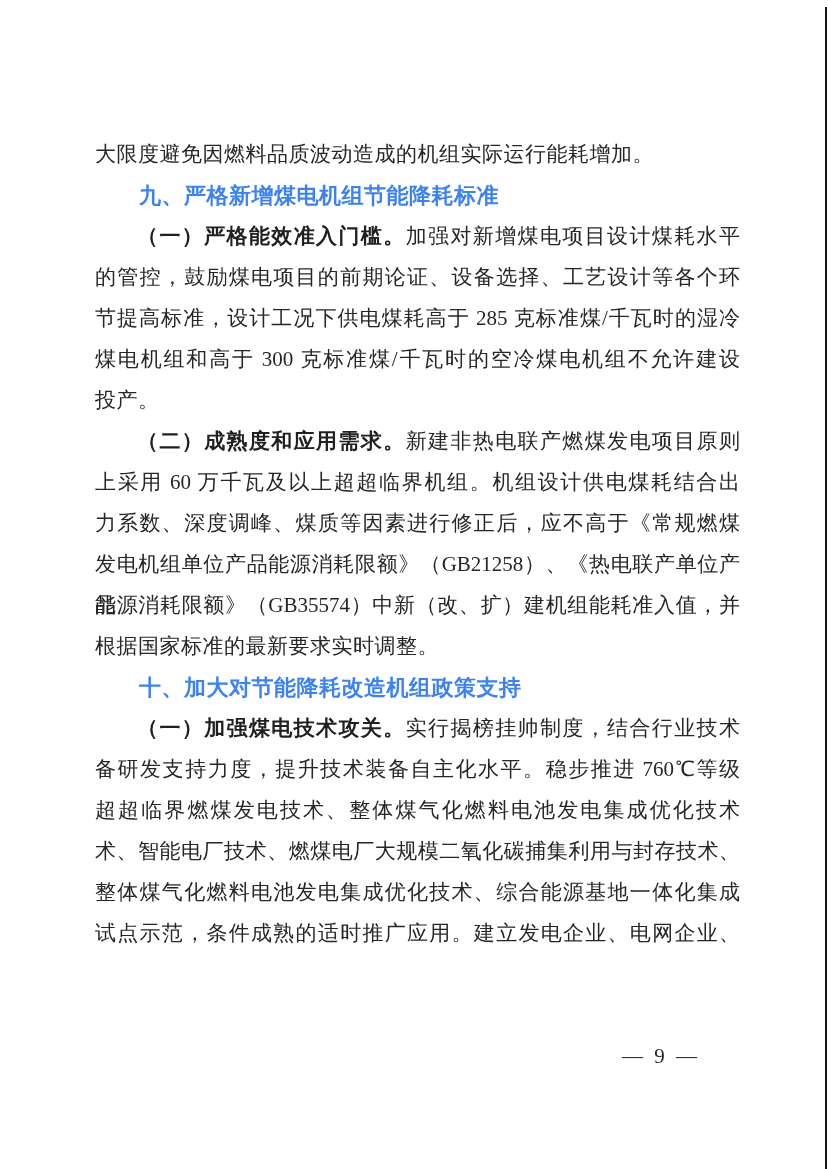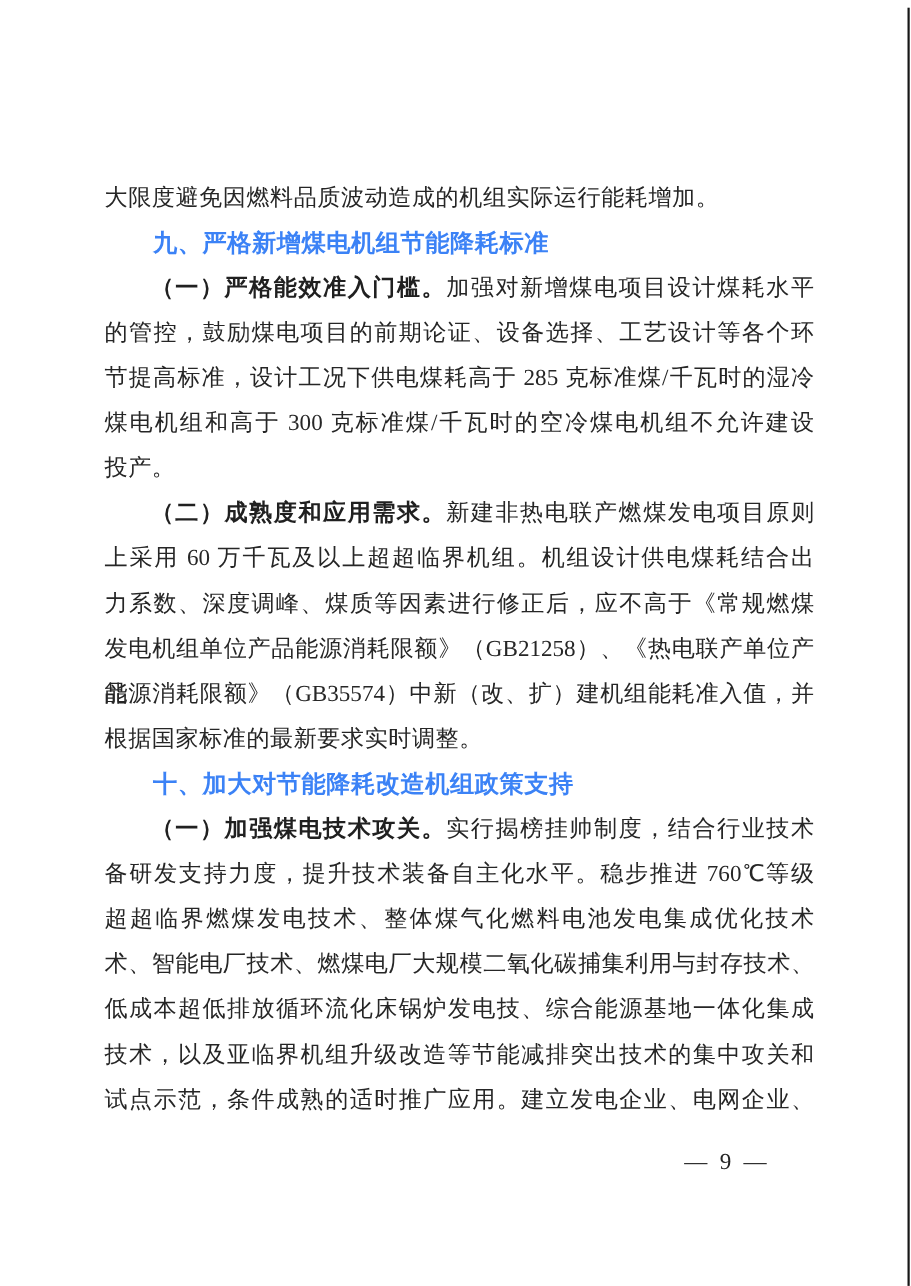--- a/index.html
+++ b/index.html
@@ -19,21 +19,20 @@
     position: absolute;
     left: 825px; top: 7px;
     width: 2px; height: 1162px;
     background: #161616;
   }
   .doc {
     position: absolute;
     left: 95px; top: 134px;
     width: 645px;
     color: #262626;
-    margin-top: 25px;
   }
   .line {
     height: 41px;
     line-height: 41px;
     font-size: 21px;
     letter-spacing: 0.5px;
     white-space: nowrap;
   }
   .line.ind { text-indent: 2em; }
   .line.just {
@@ -84,19 +83,18 @@
       <div class="line body just">上采用 60 万千瓦及以上超超临界机组。机组设计供电煤耗结合出</div>
       <div class="line body just">力系数、深度调峰、煤质等因素进行修正后，应不高于《常规燃煤</div>
       <div class="line body just">发电机组单位产品能源消耗限额》（GB21258）、《热电联产单位产品</div>
       <div class="line body just">能源消耗限额》（GB35574）中新（改、扩）建机组能耗准入值，并</div>
       <div class="line body">根据国家标准的最新要求实时调整。</div>
       <div class="line heading ind">十、加大对节能降耗改造机组政策支持</div>
       <div class="line body ind just"><span class="lead">（一）加强煤电技术攻关。</span>实行揭榜挂帅制度，结合行业技术</div>
       <div class="line body just">备研发支持力度，提升技术装备自主化水平。稳步推进 760℃等级</div>
       <div class="line body just">超超临界燃煤发电技术、整体煤气化燃料电池发电集成优化技术</div>
       <div class="line body just">术、智能电厂技术、燃煤电厂大规模二氧化碳捕集利用与封存技术、</div>
-      <div class="line body just">低成本超低排放循环流化床锅炉发电技、综合能源基地一体化集成</div>
-      <div class="line body just">技术，以及亚临界机组升级改造等节能减排突出技术的集中攻关和</div>
+      <div class="line body just">整体煤气化燃料电池发电集成优化技术、综合能源基地一体化集成</div>
       <div class="line body just">试点示范，条件成熟的适时推广应用。建立发电企业、电网企业、</div>
     </div>
 
   <div class="footer">— 9 —</div>
 </div>
 
 </body></html>

